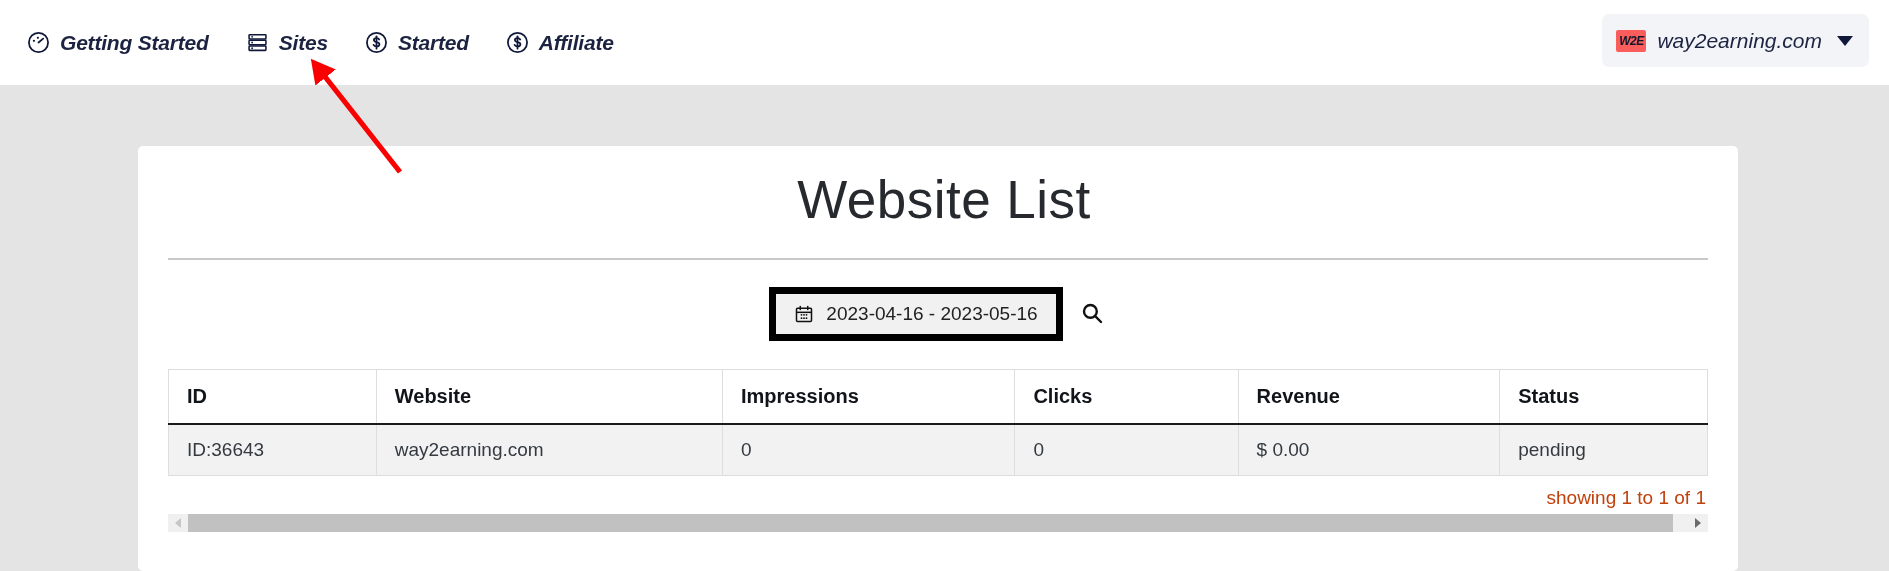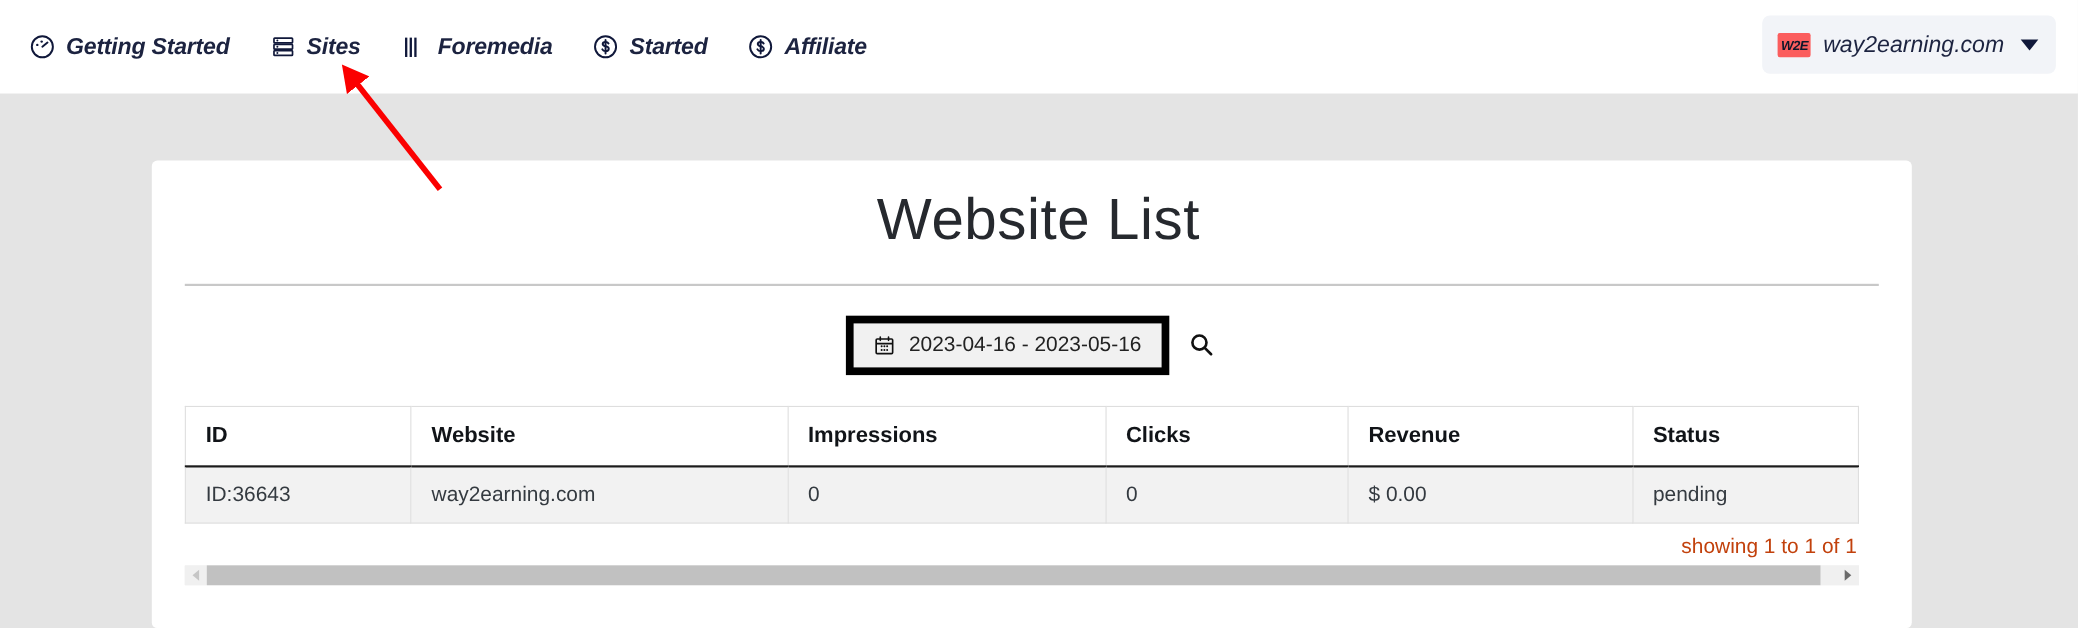--- a/index.html
+++ b/index.html
@@ -123,21 +123,21 @@
   .cal-ico{width:20px;height:20px;display:block;color:#111;}
   .search-btn{
     width:30px;height:30px;
     display:flex;align-items:center;justify-content:center;
     cursor:pointer;color:#111;
     background:transparent;border:none;
   }
 
   
   .table-wrap{
-    margin:28px 48px 0 30px;
+    margin:28px 30px 0 30px;
   }
   table{
     width:100%;
     border-collapse:collapse;
     table-layout:fixed;
   }
   th{
     text-align:left;
     font-size:20px;
     font-weight:bold;
@@ -230,30 +230,20 @@
           <rect x="3.2" y="9.7" width="17.6" height="4.6" rx="0.7"></rect>
           <rect x="3.2" y="15.6" width="17.6" height="4.6" rx="0.7"></rect>
           <circle cx="6.4" cy="6.1" r="0.95" fill="currentColor" stroke="none"></circle>
           <circle cx="6.4" cy="12.0" r="0.95" fill="currentColor" stroke="none"></circle>
           <circle cx="6.4" cy="17.9" r="0.95" fill="currentColor" stroke="none"></circle>
         </svg>
       </span>
       <span class="nav-label">Sites</span>
     </div>
 
-    <div class="nav-item">
-      <span class="nav-ico">
-        <svg viewBox="0 0 24 24" width="24" height="24" fill="currentColor">
-          <rect x="4.2" y="3.2" width="2.1" height="17.6"></rect>
-          <rect x="8.4" y="3.2" width="2.1" height="17.6"></rect>
-          <rect x="12.6" y="3.2" width="2.1" height="17.6"></rect>
-        </svg>
-      </span>
-      <span class="nav-label">Foremedia</span>
-    </div>
 
 
     <div class="nav-item">
       <span class="nav-ico">
         <svg viewBox="0 0 24 24" width="25" height="25" fill="none" stroke="currentColor" stroke-width="1.7">
           <circle cx="12" cy="12" r="9.2"></circle>
           <path d="M14.6 9.1c-.5-.9-1.5-1.3-2.6-1.3-1.4 0-2.5.7-2.5 1.9 0 1.1.9 1.6 2.5 1.9 1.8.35 2.8.9 2.8 2.1 0 1.3-1.2 2.1-2.7 2.1-1.3 0-2.4-.5-2.9-1.5" stroke-linecap="round"></path>
           <path d="M12 6.1 L12 17.9" stroke-linecap="round"></path>
         </svg>
       </span>

